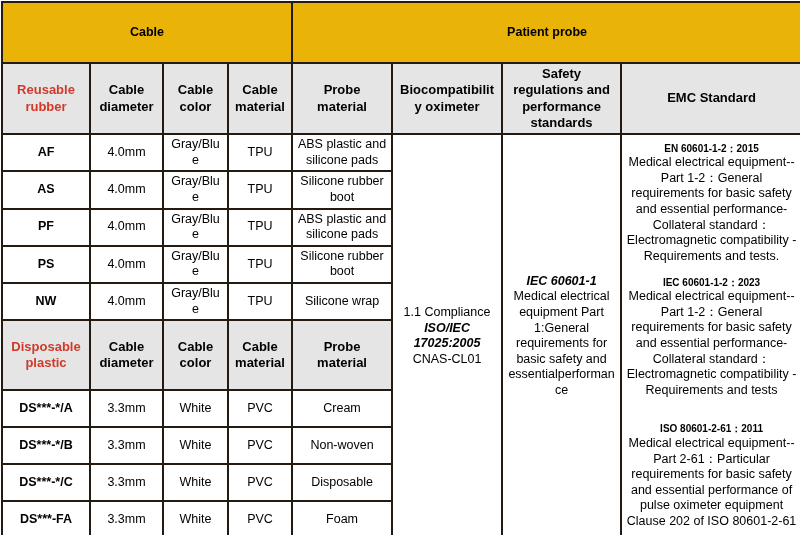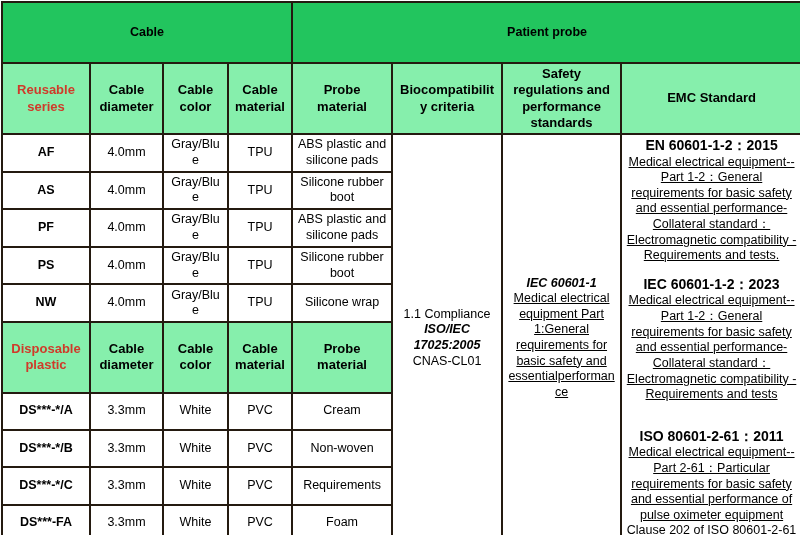--- a/index.html
+++ b/index.html
@@ -23,27 +23,27 @@
     border: 2px solid #241a10;
     padding: 2px 4px;
     text-align: center;
     vertical-align: middle;
     font-size: 12.5px;
     line-height: 1.25;
     overflow: hidden;
     overflow-wrap: break-word;
   }
   td.group-header {
-    background: #22c55e;
+    background: #eab308;
     font-weight: bold;
     font-size: 19px;
     height: 55px;
   }
   tr.colhead td, tr.band td {
-    background: #86efac;
+    background: #e5e5e5;
     font-weight: bold;
     font-size: 13px;
   }
   tr.colhead { height: 66px; }
   tr.band { height: 70px; }
   tr.datarow { height: 37px; }
   td.series {
     font-weight: bold;
     font-size: 13px;
   }
@@ -55,31 +55,31 @@
     line-height: 1.28;
   }
   td.merged-bio .std-bold, td.merged-safety .cell-title {
     font-weight: bold;
     font-style: italic;
   }
   td.merged-safety .cell-body,
   td.merged-bio {
     white-space: normal;
   }
-  .preline { white-space: pre-line; text-decoration: underline; }
+  .preline { white-space: pre-line; }
   td.merged-emc {
     vertical-align: top;
     text-align: left;
     padding: 3px 6px 2px 6px;
     font-size: 12.5px;
     line-height: 1.3;
   }
   .emc-section { margin-bottom: 12px; }
   .emc-section:last-child { margin-bottom: 0; margin-top: 25px; }
-  .emc-title { font-weight: bold; font-size: 14px; }
+  .emc-title { font-weight: bold; font-size: 10px; }
 </style>
 </head>
 <body>
 
 <table class="spec">
   <colgroup>
     <col style="width:88px">
       <col style="width:73px">
       <col style="width:65px">
       <col style="width:64px">
@@ -89,26 +89,26 @@
       <col style="width:181px">
   </colgroup>
 
   <tbody>
       <tr>
     <td class="group-header" colspan="4">Cable</td>
     <td class="group-header" colspan="4">Patient probe</td>
   </tr>
 
   <tr class="colhead">
-    <td class="red-label">Reusable series</td>
+    <td class="red-label">Reusable rubber</td>
     <td>Cable diameter</td>
     <td>Cable color</td>
     <td>Cable material</td>
     <td>Probe material</td>
-    <td>Biocompatibility criteria</td>
+    <td>Biocompatibility oximeter</td>
     <td>Safety regulations and performance standards</td>
     <td>EMC Standard</td>
   </tr>
 
   <tr class="datarow">
     <td class="series">AF</td>
     <td>4.0mm</td>
     <td>Gray/Blue</td>
     <td>TPU</td>
     <td>ABS plastic and silicone pads</td>
@@ -199,21 +199,21 @@
     <td>White</td>
     <td>PVC</td>
     <td>Non-woven</td>
   </tr>
 
   <tr class="datarow">
     <td class="series">DS***-*/C</td>
     <td>3.3mm</td>
     <td>White</td>
     <td>PVC</td>
-    <td>Requirements</td>
+    <td>Disposable</td>
   </tr>
 
   <tr class="datarow">
     <td class="series">DS***-FA</td>
     <td>3.3mm</td>
     <td>White</td>
     <td>PVC</td>
     <td>Foam</td>
   </tr>
 </tbody>

